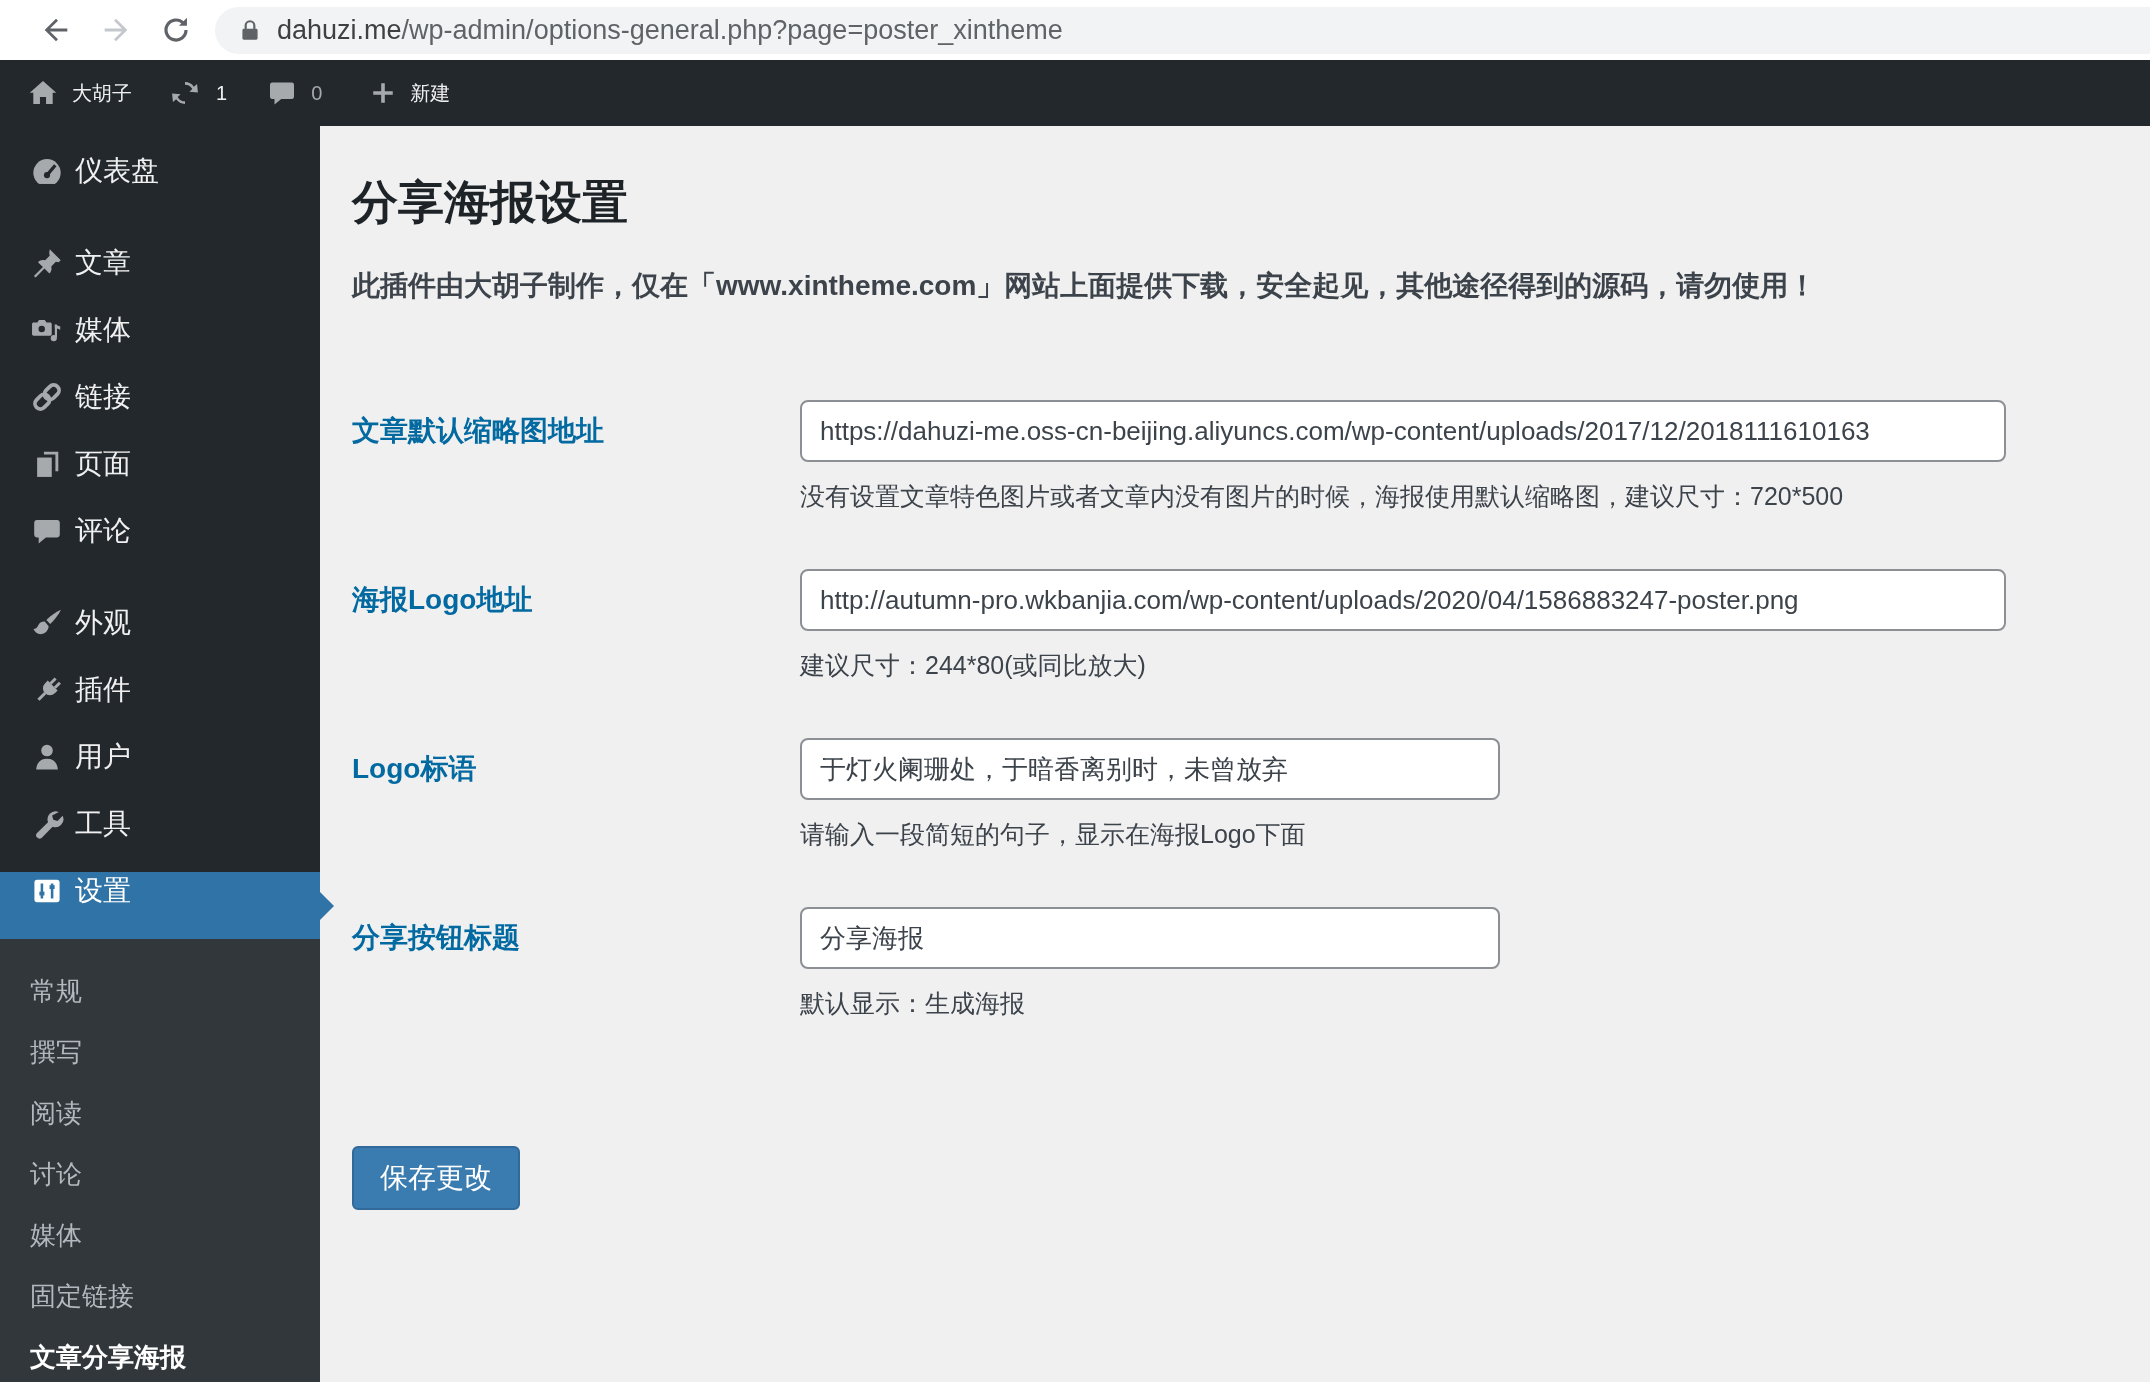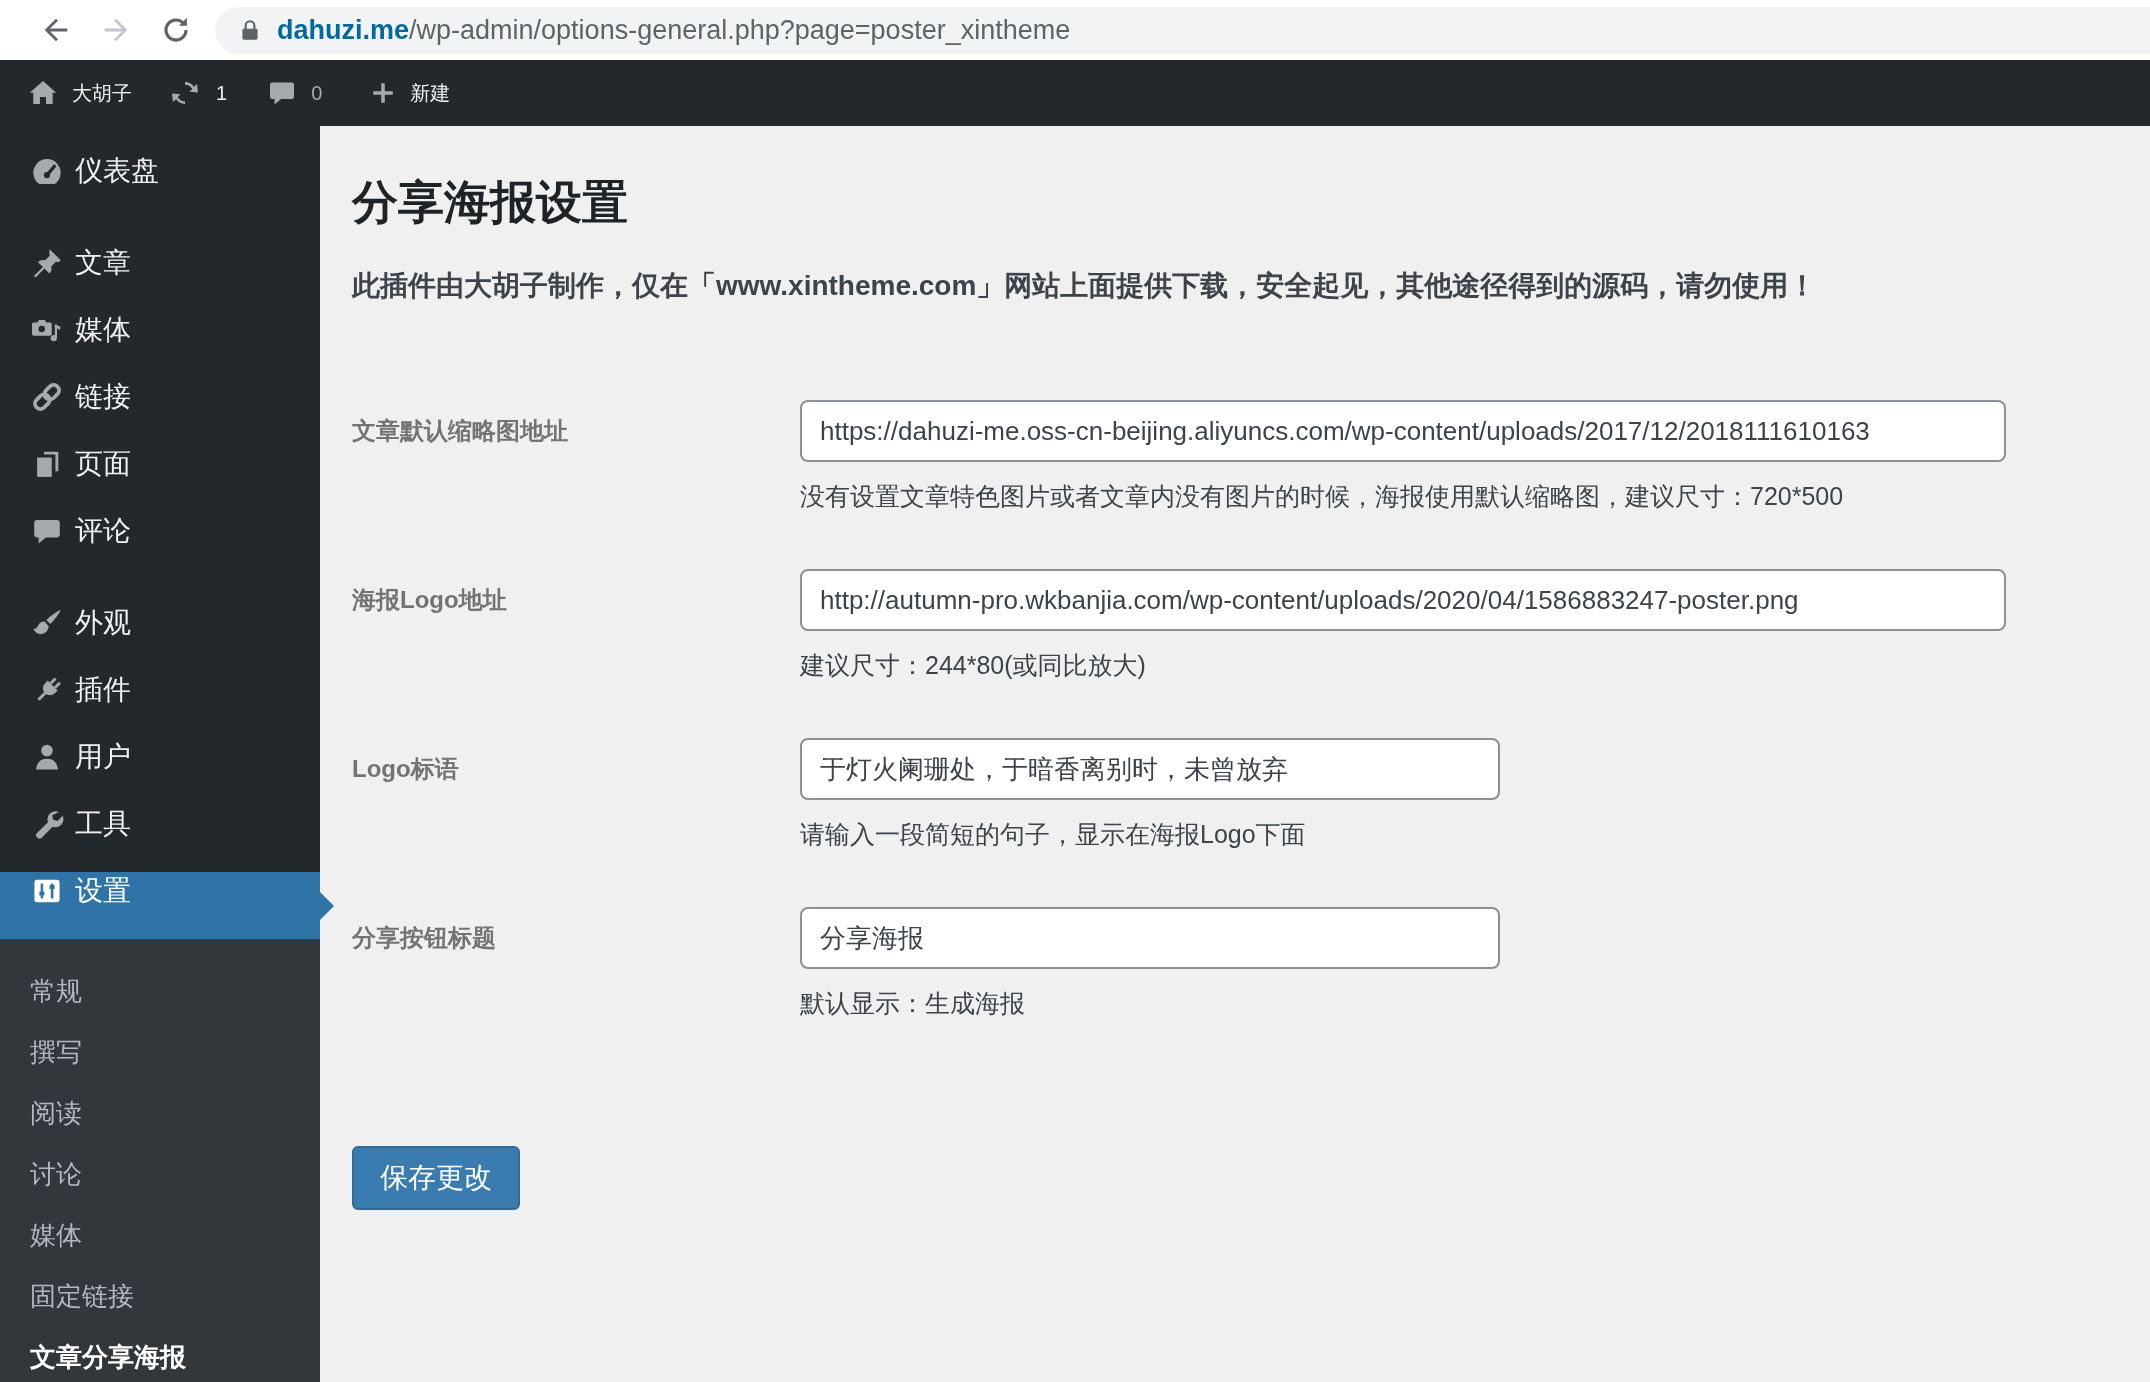--- a/index.html
+++ b/index.html
@@ -8,21 +8,21 @@
 
   
   .chrome { position:relative; height:60px; background:#ffffff; display:flex; align-items:center; }
   .chrome .navbtn { width:36px; height:36px; display:flex; align-items:center; justify-content:center; flex:0 0 auto; }
   .chrome .navbtn.back { margin-left:38px; }
   .chrome .navbtn.fwd  { margin-left:24px; }
   .chrome .navbtn.reload { margin-left:24px; }
   .addr-pill { position:absolute; left:215px; right:-40px; top:7px; height:47px;
                background:#f1f3f4; border-radius:24px; display:flex; align-items:center; padding-left:22px; }
   .addr-pill .url { font-size:27px; margin-left:14px; white-space:nowrap; overflow:hidden; }
-  .url .domain { color:#0369a1;font-weight:bold; }
+  .url .domain { color:#404040; }
   .url .path { color:#5f6368; }
 
   
   .adminbar { height:66px; background:#23282d; display:flex; align-items:center; color:#f0f0f1; font-size:20px; }
   .ab-item { display:flex; align-items:center; height:100%; }
   .ab-icon { color:#a7aaad; display:flex; align-items:center; }
   .ab-text { margin-left:12px; }
   .ab-count-light { margin-left:14px; color:#f0f0f1; }
   .ab-count-dim { margin-left:14px; color:#a7aaad; }
 
@@ -43,21 +43,21 @@
       border:14px solid transparent; border-left-color:#3073a6; }
   .submenu { background:#32373c; padding:22px 0 26px 0; }
   .submenu-item { padding:13px 0 13px 30px; font-size:26px; color:#b2b8be; cursor:pointer; }
   .submenu-item.current { color:#ffffff; font-weight:bold; }
 
   
   .page-title { font-size:46px; font-weight:600; line-height:60px; }
   .page-desc { margin-top:34px; font-size:28px; font-weight:bold; color:#3c434a; line-height:40px; }
   .settings-form { margin-top:94px; }
   .form-row { display:flex; margin-bottom:56px; }
-  .form-label { width:448px; flex:0 0 auto; font-size:24px; font-weight:bold; line-height:62px; color:#737373; }
+  .form-label { width:448px; flex:0 0 auto; font-size:28px; font-weight:bold; line-height:62px; color:#0369a1; }
   .form-field input { height:62px; border:2px solid #8c8f94; border-radius:8px; background:#fff;
       padding:0 18px; font-size:26px; color:#3c434a; font-family:inherit; }
   .form-field input.wide { width:1206px; }
   .form-field input.narrow { width:700px; }
   .form-help { margin-top:18px; font-size:25px; color:#3c434a; }
   .save-btn { margin-top:70px; height:64px; padding:0 26px; background:#3a7cb0; border:2px solid #31699a;
       border-radius:6px; color:#fff; font-size:28px; font-family:inherit; cursor:pointer; }
 </style>
 </head>
 <body>

